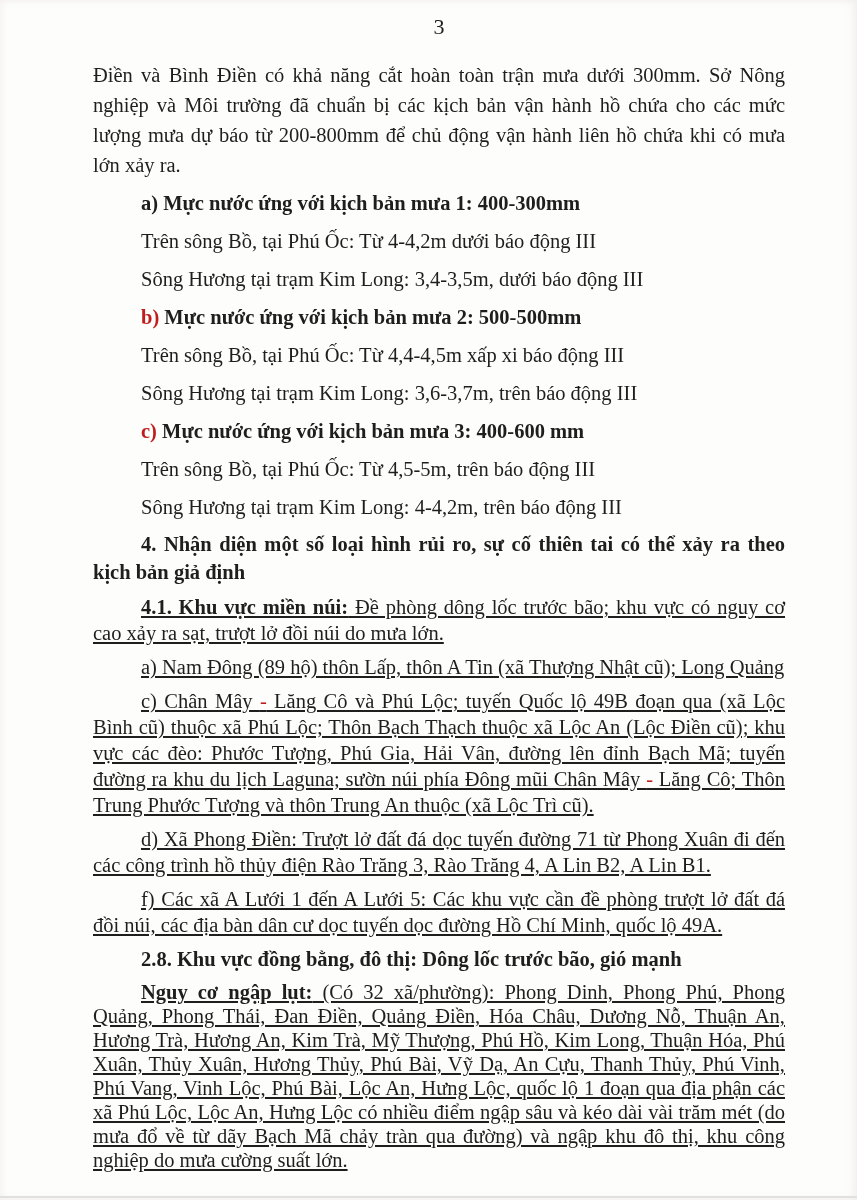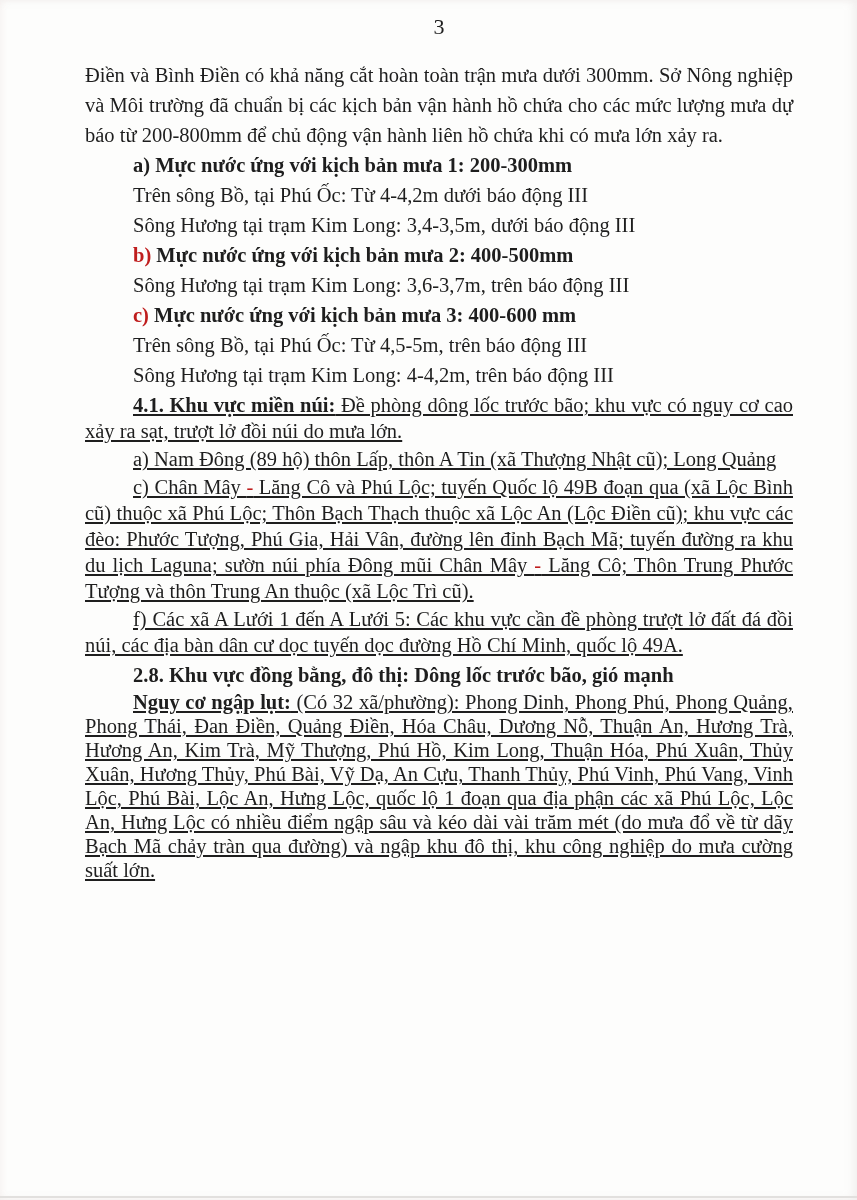--- a/index.html
+++ b/index.html
@@ -7,21 +7,21 @@
     width:857px;height:1200px;overflow:hidden;background:#f6f5f4;
     font-family:"Liberation Serif","DejaVu Serif",serif;
   }
   .page{
     position:relative;box-sizing:border-box;width:857px;height:1200px;
     background:#fdfdfc;color:#1e1e1e;
     padding:14px 64px 0 85px;font-size:20.5px;
     box-shadow:inset -4px 0 8px rgba(205,195,195,.22), inset 3px 0 6px rgba(225,205,205,.14);
   }
   .page-number{text-align:center;font-size:22px;line-height:26px;margin:0 0 20px 0;}
-  .p{margin:0;text-align:justify;text-indent:48px;}
+  .p{margin:8px;text-align:justify;text-indent:48px;}
   .noind{text-indent:0;}
   .bold{font-weight:bold;}
   .red{color:#bf1d1d;}
   .lh30{line-height:30px;}
   .lh28{line-height:28px;}
   .lh26{line-height:26px;}
   .lh24{line-height:24px;}
   .mt2{margin-top:2px;text-decoration:underline;}
   .mt4{margin-top:4px;}
   .scan-edge-bottom{
@@ -32,38 +32,41 @@
 </head>
 <body>
 
 <div class="page">
 
   <p class="page-number">3</p>
 
   <p class="p noind lh30">Điền và Bình Điền có khả năng cắt hoàn toàn trận mưa dưới 300mm. Sở Nông nghiệp và Môi trường đã chuẩn bị các kịch bản vận hành hồ chứa cho các mức lượng mưa dự báo từ 200-800mm để chủ động vận hành liên hồ chứa khi có mưa lớn xảy ra.</p>
 
 
-  <p class="p bold lh30">a) Mực nước ứng với kịch bản mưa 1: 200-300mm</p>
+  <p class="p bold lh30">a) Mực nước ứng với kịch bản mưa 1: 400-300mm</p>
   <p class="p lh30">Trên sông Bồ, tại Phú Ốc: Từ 4-4,2m dưới báo động III</p>
   <p class="p lh30">Sông Hương tại trạm Kim Long: 3,4-3,5m, dưới báo động III</p>
 
-  <p class="p bold lh30"><span class="red">b)</span><span> Mực nước ứng với kịch bản mưa 2: 400-500mm</span></p>
+  <p class="p bold lh30"><span class="red">b)</span><span> Mực nước ứng với kịch bản mưa 2: 500-500mm</span></p>
+  <p class="p lh30">Trên sông Bồ, tại Phú Ốc: Từ 4,4-4,5m xấp xi báo động III</p>
   <p class="p lh30">Sông Hương tại trạm Kim Long: 3,6-3,7m, trên báo động III</p>
 
   <p class="p bold lh30"><span class="red">c)</span><span> Mực nước ứng với kịch bản mưa 3: 400-600 mm</span></p>
   <p class="p lh30">Trên sông Bồ, tại Phú Ốc: Từ 4,5-5m, trên báo động III</p>
   <p class="p lh30">Sông Hương tại trạm Kim Long: 4-4,2m, trên báo động III</p>
 
+  <p class="p bold lh28">4. Nhận diện một số loại hình rủi ro, sự cố thiên tai có thể xảy ra theo kịch bản giả định</p>
 
   <p class="p lh26 mt2"><span class="bold">4.1. Khu vực miền núi:</span><span> Đề phòng dông lốc trước bão; khu vực có nguy cơ cao xảy ra sạt, trượt lở đồi núi do mưa lớn.</span></p>
 
   <p class="p lh26 mt2">a) Nam Đông (89 hộ) thôn Lấp, thôn A Tin (xã Thượng Nhật cũ); Long Quảng</p>
 
   <p class="p lh26 mt2"><span>c) Chân Mây </span><span class="red">-</span><span> Lăng Cô và Phú Lộc; tuyến Quốc lộ 49B đoạn qua (xã Lộc Bình cũ) thuộc xã Phú Lộc; Thôn Bạch Thạch thuộc xã Lộc An (Lộc Điền cũ); khu vực các đèo: Phước Tượng, Phú Gia, Hải Vân, đường lên đỉnh Bạch Mã; tuyến đường ra khu du lịch Laguna; sườn núi phía Đông mũi Chân Mây </span><span class="red">-</span><span> Lăng Cô; Thôn Trung Phước Tượng và thôn Trung An thuộc (xã Lộc Trì cũ).</span></p>
 
+  <p class="p lh26 mt2">d) Xã Phong Điền: Trượt lở đất đá dọc tuyến đường 71 từ Phong Xuân đi đến các công trình hồ thủy điện Rào Trăng 3, Rào Trăng 4, A Lin B2, A Lin B1.</p>
   <p class="p lh26 mt2">f) Các xã A Lưới 1 đến A Lưới 5: Các khu vực cần đề phòng trượt lở đất đá đồi núi, các địa bàn dân cư dọc tuyến dọc đường Hồ Chí Minh, quốc lộ 49A.</p>
 
   <p class="p bold lh26 mt4">2.8. Khu vực đồng bằng, đô thị: Dông lốc trước bão, gió mạnh</p>
 
   <p class="p lh24 mt2"><span class="bold">Nguy cơ ngập lụt:</span><span> (Có 32 xã/phường): Phong Dinh, Phong Phú, Phong Quảng, Phong Thái, Đan Điền, Quảng Điền, Hóa Châu, Dương Nỗ, Thuận An, Hương Trà, Hương An, Kim Trà, Mỹ Thượng, Phú Hồ, Kim Long, Thuận Hóa, Phú Xuân, Thủy Xuân, Hương Thủy, Phú Bài, Vỹ Dạ, An Cựu, Thanh Thủy, Phú Vinh, Phú Vang, Vinh Lộc, Phú Bài, Lộc An, Hưng Lộc, quốc lộ 1 đoạn qua địa phận các xã Phú Lộc, Lộc An, Hưng Lộc có nhiều điểm ngập sâu và kéo dài vài trăm mét (do mưa đổ về từ dãy Bạch Mã chảy tràn qua đường) và ngập khu đô thị, khu công nghiệp do mưa cường suất lớn.</span></p>
 
   <div class="scan-edge-bottom"></div>
 </div>
 
 </body></html>

